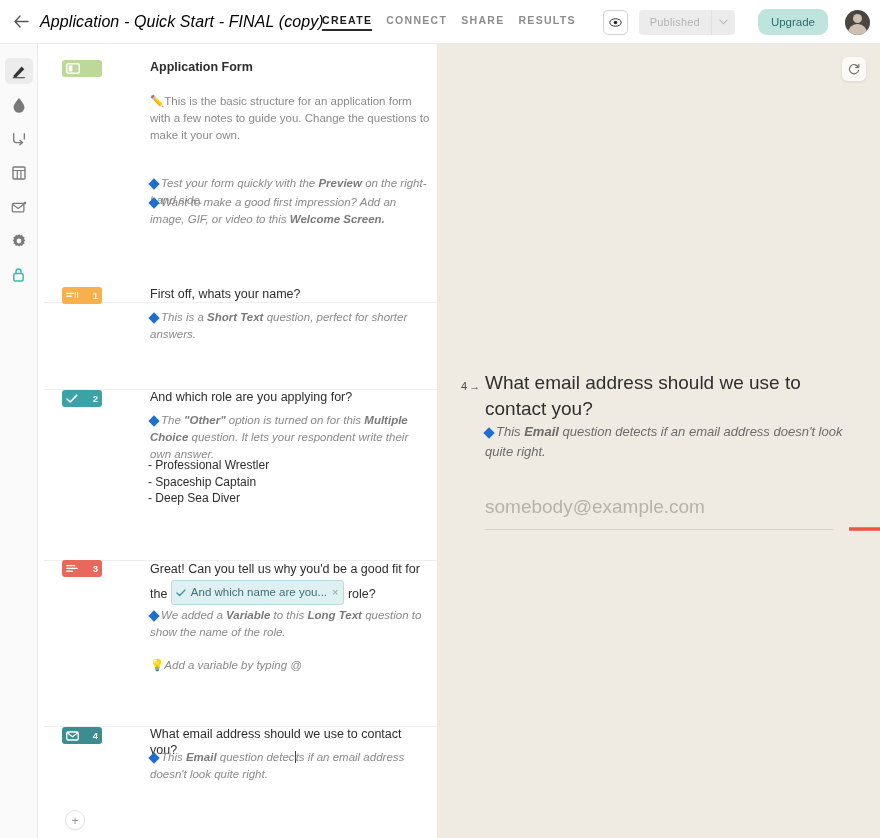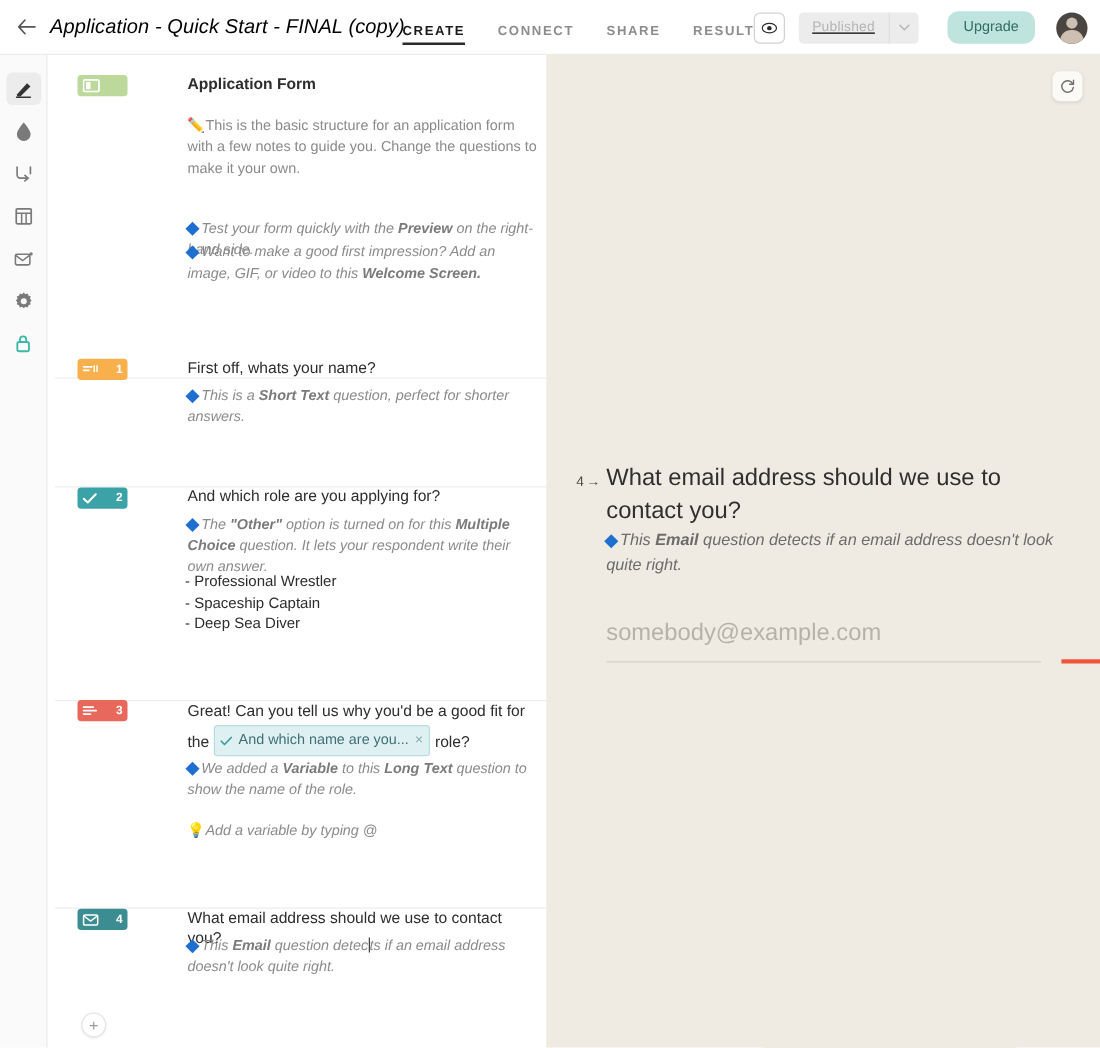--- a/index.html
+++ b/index.html
@@ -25,21 +25,21 @@
   }
   .back-btn svg { display: block; }
   .form-title {
     font-size: 16px; color: #000000;
     letter-spacing: .1px; white-space: nowrap;
     margin-left: 2px;
     font-style: italic;
   }
   .nav-tabs {
     position: absolute; left: 322px; top: 0;
-    height: 44px; display: flex; align-items: flex-end; gap: 26px;
+    height: 44px; display: flex; align-items: flex-start; gap: 14px;
   }
   .nav-tab {
     font-size: 10.5px; letter-spacing: 1.3px;
     color: #8d8d8d; font-weight: 600;
     padding: 14px 0 13px 0; cursor: pointer;
     position: relative;
   }
   .nav-tab.active { color: #1c1c1c; }
   .nav-tab.active:after {
     content: ""; position: absolute;
@@ -51,21 +51,21 @@
   }
   .eye-btn {
     width: 25px; height: 25px;
     border: 1px solid #d2d2d2; border-radius: 5px;
     background: #fff; display: flex; align-items: center; justify-content: center;
     cursor: pointer;
   }
   .publish-group {
     display: flex; align-items: stretch;
     height: 25px; border-radius: 4px; overflow: hidden;
-    background: #ececec; margin-left: 2px; text-decoration: underline;
+    background: #ececec; margin-left: 2px;
   }
   .publish-label {
     font-size: 11px; color: #b4b4b4;
     padding: 0 11px; display: flex; align-items: center;
     letter-spacing: .2px;
   }
   .publish-caret {
     width: 24px; display: flex; align-items: center; justify-content: center;
     border-left: 1px solid #e0e0e0; cursor: pointer;
   }

